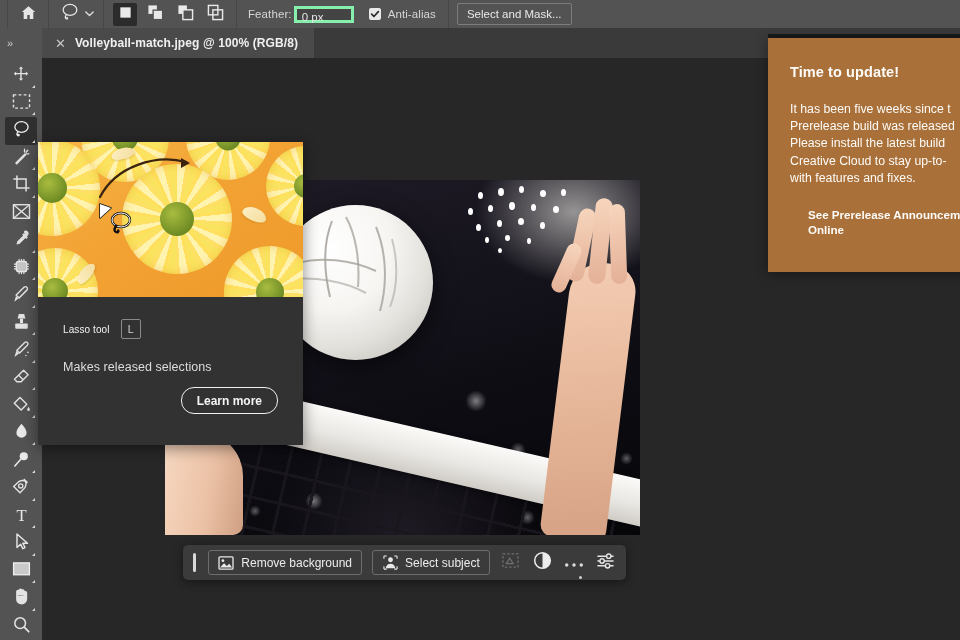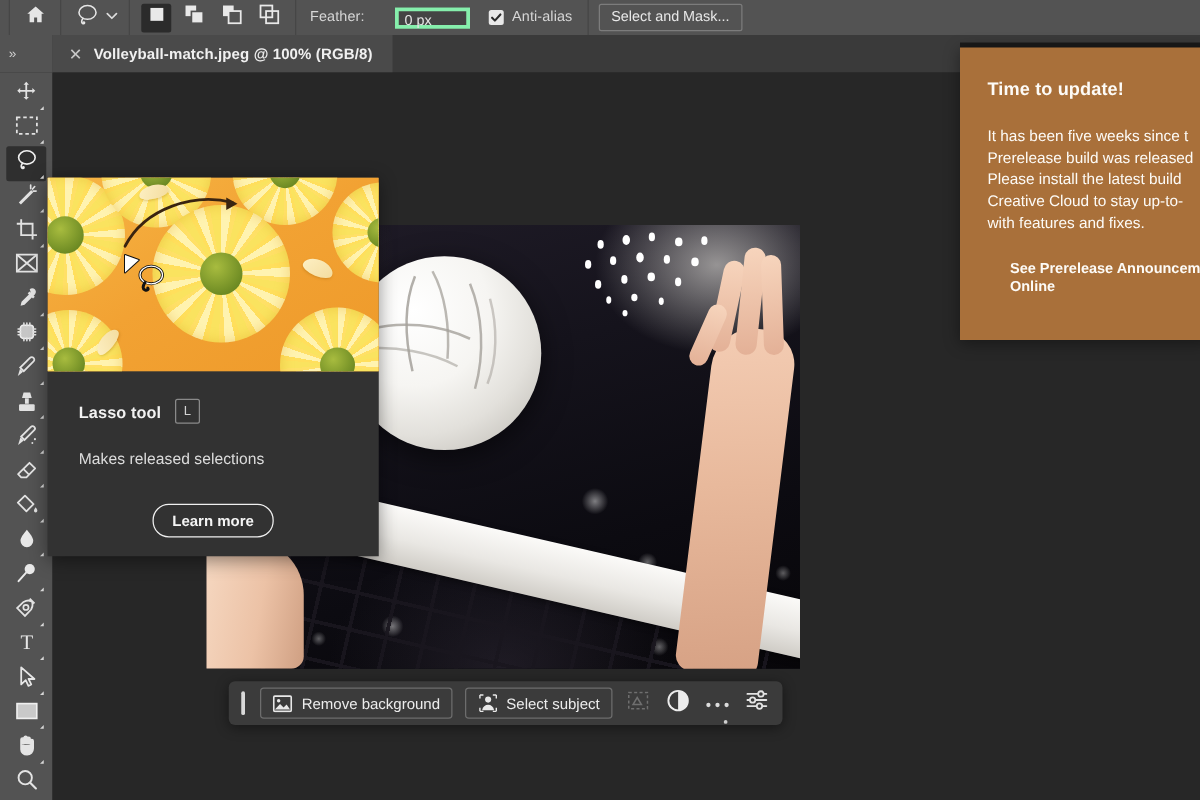--- a/index.html
+++ b/index.html
@@ -26,21 +26,21 @@
   .ob-toolwrap{
     display:flex;align-items:center;gap:3px;height:28px;padding:0 8px 0 10px;
     border-right:1px solid #464646;
   }
   .ob-modes{display:flex;align-items:center;height:28px;padding:0 9px;border-right:1px solid #464646;gap:6px;}
   .mode-btn{
     width:24px;height:23px;display:flex;align-items:center;justify-content:center;
     border-radius:2px;
   }
   .mode-btn.active{background:#2b2b2b;}
-  .ob-feather{display:flex;align-items:center;height:28px;padding:0 11px;gap:24px;}
+  .ob-feather{display:flex;align-items:center;height:28px;padding:0 11px;gap:2px;}
   .ob-label{color:#d6d6d6;font-size:11.5px;letter-spacing:.1px;}
   .feather-input{
     width:60px;height:17px;background:#444444;border:3px solid #86efac;
     color:#e4e4e4;font-size:11.5px;line-height:17px;padding:0 5px;
     box-sizing:border-box;
   }
   .ob-aa{display:flex;align-items:center;gap:7px;height:28px;padding:0 4px;}
   .cbox{
     width:12px;height:12px;background:#e8e8e8;border-radius:2px;
     display:flex;align-items:center;justify-content:center;
@@ -163,27 +163,27 @@
         #ffdf5c 23deg 28deg);
     box-shadow:inset 0 0 10px rgba(214,150,20,.35);
   }
   .petal-loose{
     position:absolute;background:linear-gradient(120deg,#fdf0c4,#f3dc9e);
     border-radius:50% 50% 50% 50%/60% 60% 40% 40%;
     box-shadow:0 1px 2px rgba(150,95,10,.30);
   }
   .tip-body{padding:22px 24px 0 25px;}
   .tip-head{display:flex;align-items:center;gap:11px;}
-  .tip-title{color:#f2f2f2;font-size:13px;font-weight:bold;letter-spacing:.1px;}
+  .tip-title{color:#f2f2f2;font-size:10px;font-weight:normal;letter-spacing:.1px;}
   .kbd{
     width:18px;height:18px;border:1px solid #8a8a8a;border-radius:2px;
     color:#d2d2d2;font-size:10.5px;display:flex;align-items:center;justify-content:center;
   }
   .tip-desc{color:#dcdcdc;font-size:12.5px;margin-top:21px;letter-spacing:.05px;}
-  .learn-wrap{display:flex;justify-content:center;margin-top:29px;padding-right:1px;}
+  .learn-wrap{display:flex;justify-content:flex-end;margin-top:13px;padding-right:1px;}
   .learn-btn{
     height:25px;border:1.6px solid #f0f0f0;border-radius:13px;
     color:#f4f4f4;font-size:12px;font-weight:bold;
     display:flex;align-items:center;padding:0 15px;
   }
 
   
   .float-bar{
     position:absolute;left:183px;top:545px;width:443px;height:35px;
     background:#3b3b3b;border-radius:5px;

